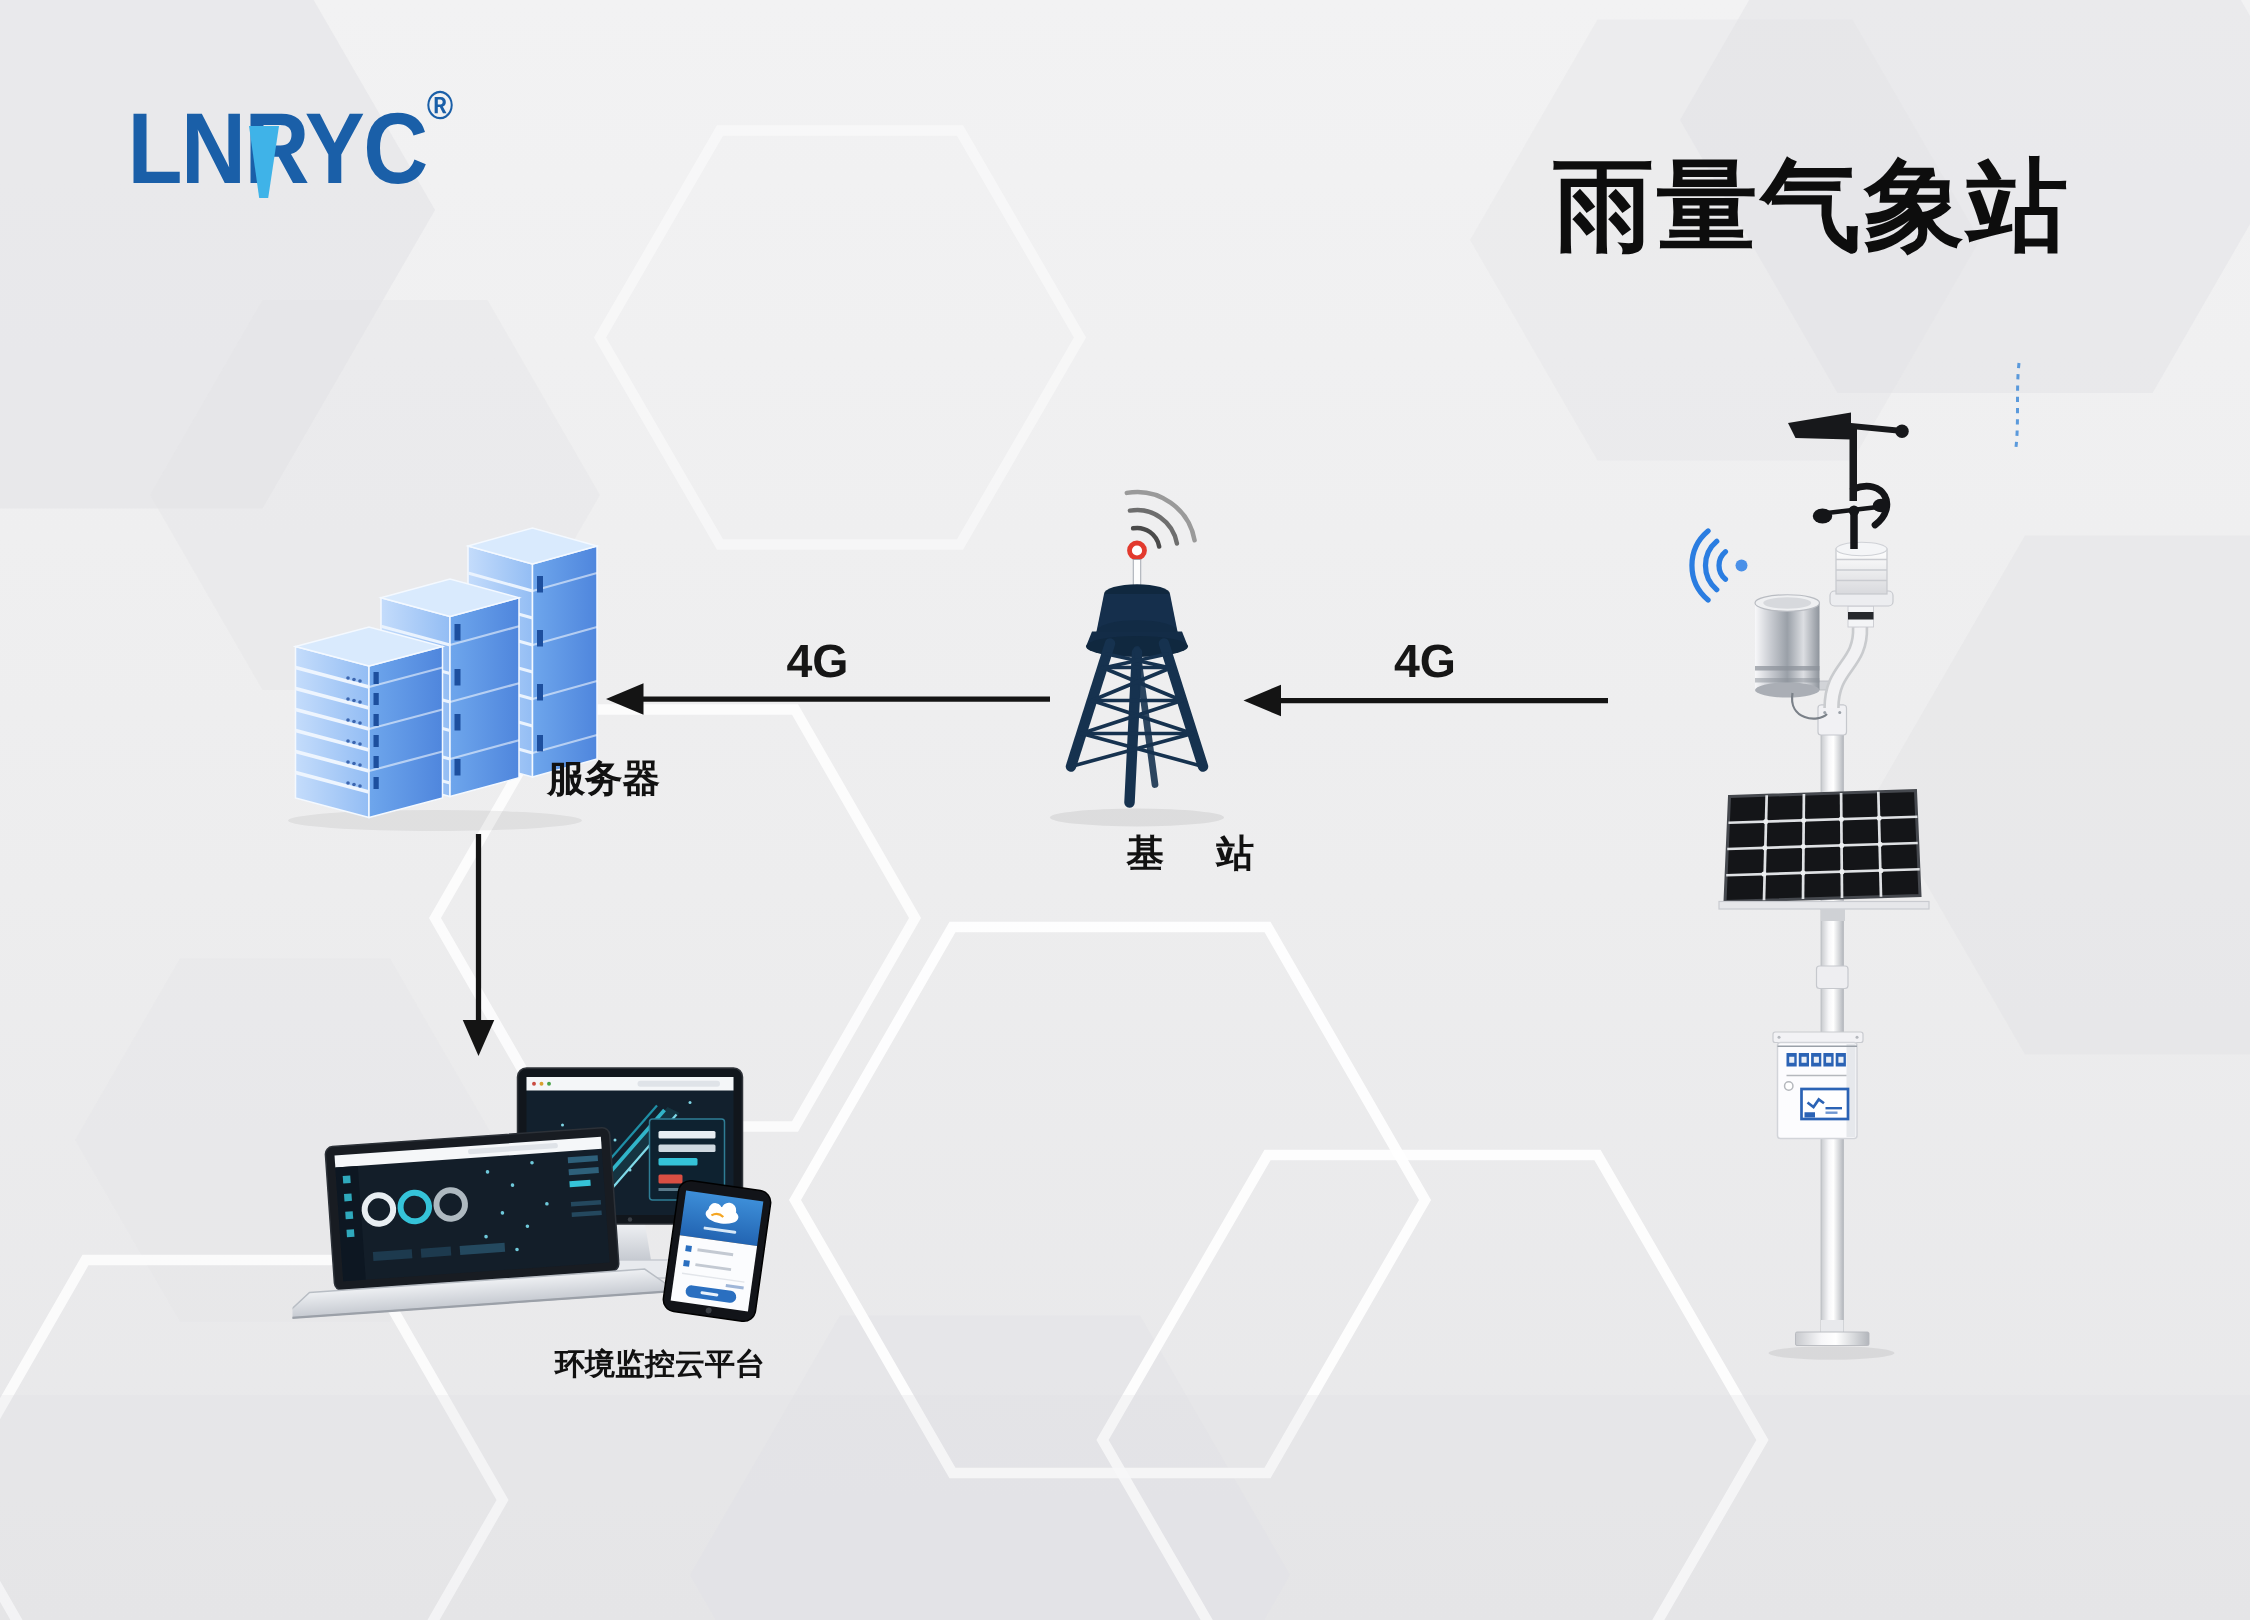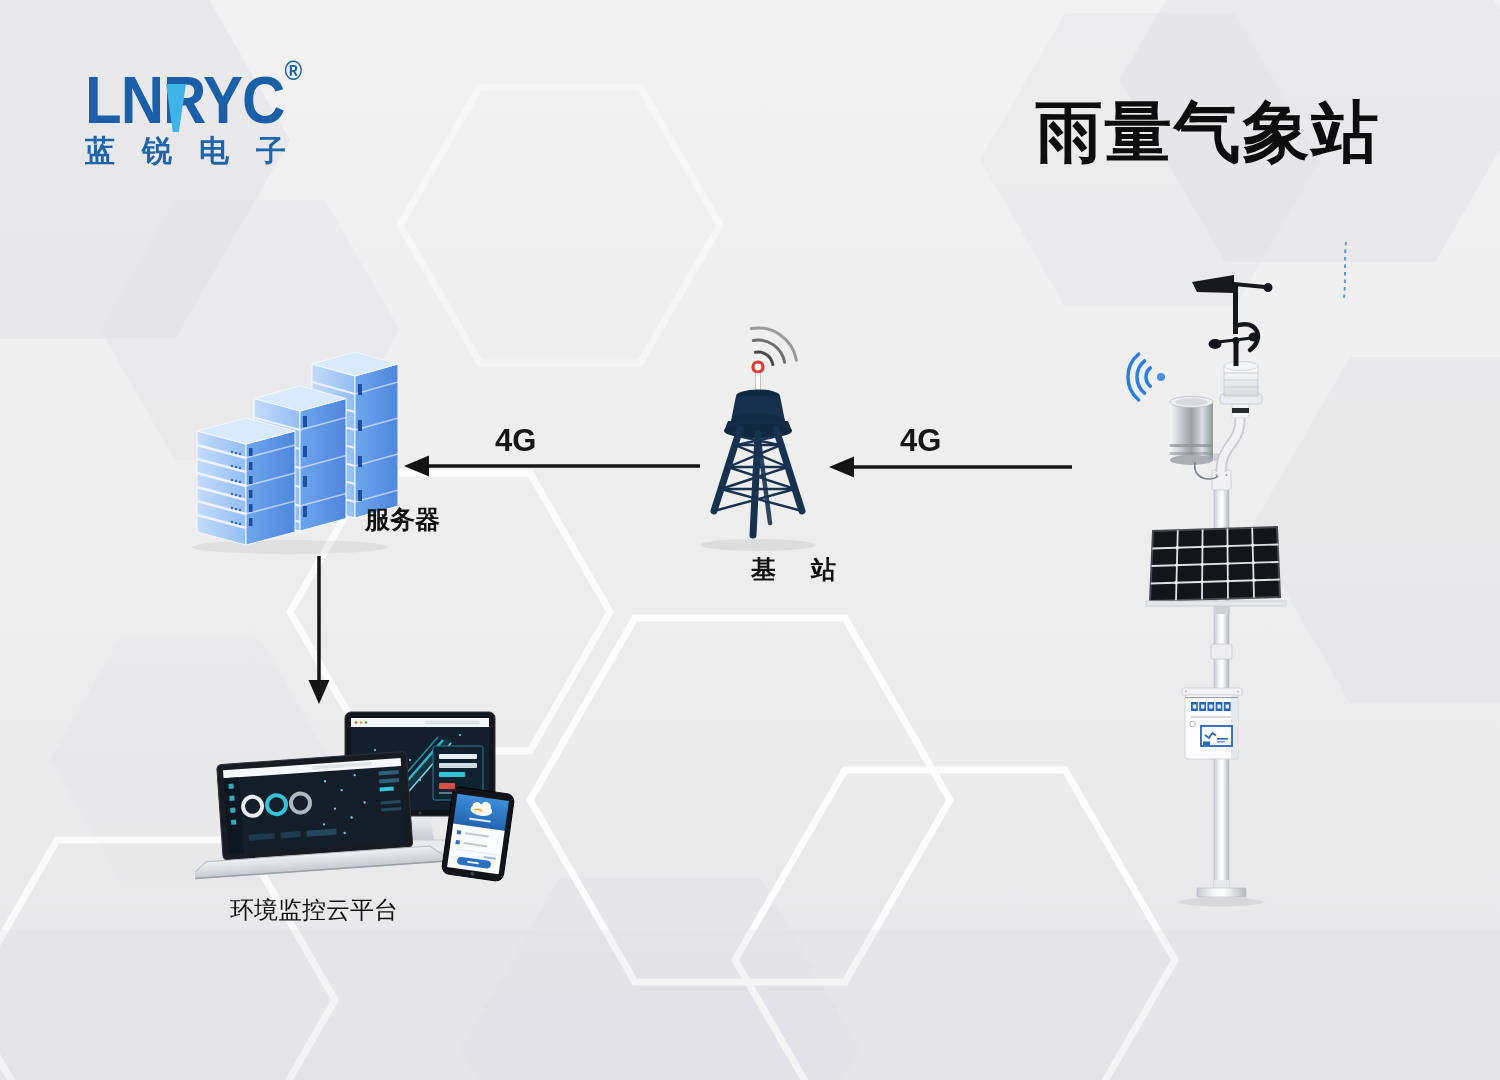--- a/index.html
+++ b/index.html
@@ -25,22 +25,22 @@
     clip-path:polygon(0 0,100% 0,64% 100%,34% 100%);
   }
   
   .main-title{
     font-weight:700;font-size:67px;color:#0d0d0d;letter-spacing:2px;
     text-align:center;line-height:1;white-space:nowrap;
   }
   
   .node-label{font-weight:700;font-size:25px;color:#111;text-align:right;line-height:1.1;}
   .station-label{letter-spacing:14px;text-indent:14px;}
-  .link-label{font-weight:600;font-size:31px;color:#161616;text-align:left;line-height:1;}
-  .caption{font-weight:400;font-size:24px;color:#111;text-align:left;line-height:26px;}
+  .link-label{font-weight:600;font-size:31px;color:#161616;text-align:center;line-height:1;}
+  .caption{font-weight:700;font-size:20px;color:#111;text-align:right;line-height:26px;}
 </style>
 </head>
 <body>
 
 <div class="canvas">
 
   <svg class="bg-svg" width="1500" height="1080" viewBox="0 0 1500 1080" aria-hidden="true">
     <g fill="#e2e2e5" stroke="none">
       <polygon points="-170,140 -55,-59 175,-59 290,140 175,339 -55,339" opacity="0.55"></polygon>
       <polygon points="1120,80 1225,-102 1435,-102 1540,80 1435,262 1225,262" opacity="0.5"></polygon>
@@ -55,25 +55,24 @@
       <polygon points="290,612 370,473 530,473 610,612 530,751 370,751" opacity="0.8"></polygon>
       <polygon points="735,960 845,770 1065,770 1175,960 1065,1150 845,1150" opacity="0.9"></polygon>
       <polygon points="-35,1000 57,840 243,840 335,1000 243,1160 57,1160" opacity="0.8"></polygon>
       <polygon points="400,225 480,87 640,87 720,225 640,363 480,363" opacity="0.45"></polygon>
     </g>
     <rect x="0" y="930" width="1500" height="150" fill="#dfdfe2" opacity="0.25"></rect>
   </svg>
 
   <div class="abs" style="left:85px;top:58px;width:330px;height:100px;">
     <div class="logo-brand"><span>LNRYC</span><span class="logo-reg">®</span></div>
-    <div class="logo-company">蓝锐电子</div>
   </div>
   <div class="logo-accent" style="left:166px;top:84px;width:20px;height:48px;"></div>
 
-  <div class="abs main-title" style="left:1018px;top:104px;width:380px;font-family:Liberation Mono, monospace;">雨量气象站</div>
+  <div class="abs main-title" style="left:1018px;top:104px;width:380px;">雨量气象站</div>
 
   <svg class="bg-svg" width="1500" height="1080" viewBox="0 0 1500 1080" aria-hidden="true">
     <g stroke="#141414" stroke-width="3.5" fill="#141414">
       <g>
         <line x1="700" y1="466" x2="426" y2="466"></line>
         <polygon points="404,466 429,455.5 429,476.5" stroke="none"></polygon>
       </g>
       <g>
         <line x1="1072" y1="467" x2="851" y2="467"></line>
         <polygon points="829,467 854,456.5 854,477.5" stroke="none"></polygon>

